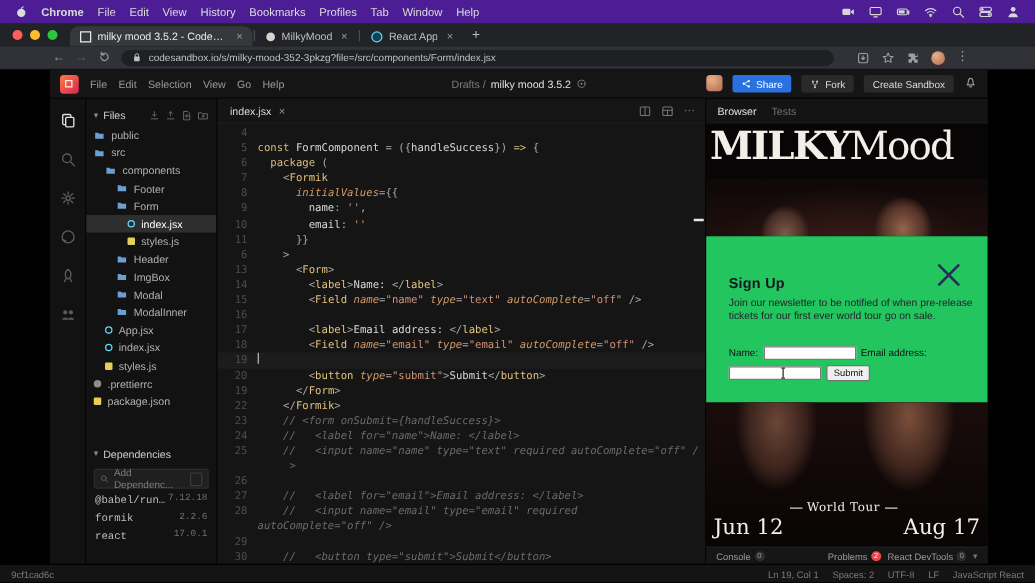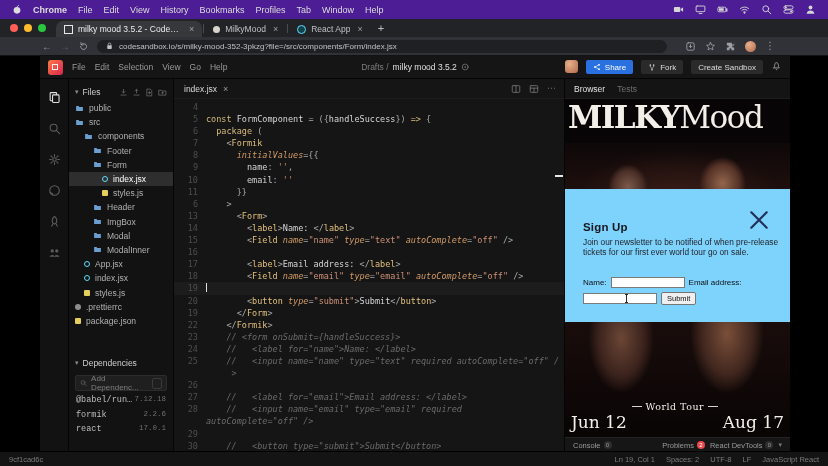--- a/index.html
+++ b/index.html
@@ -138,21 +138,21 @@
   #preview{flex:1;min-height:0;display:flex;flex-direction:column;background:#0b0808;position:relative;}
   #pv-brand{height:44px;flex:none;background:#070505;display:flex;align-items:flex-start;
             padding-left:3px;font-family:"DejaVu Serif",serif;color:#f2efe9;
             font-size:31px;letter-spacing:-1.5px;white-space:nowrap;overflow:hidden;}
   #pv-brand .bold{font-weight:bold;} #pv-brand .light{font-weight:normal;}
   #pv-photo-top{height:46px;flex:none;background:
      radial-gradient(ellipse 26px 30px at 28% 96%,#7d5a4a 0%,#4a2f27 55%,rgba(0,0,0,0) 76%),
      radial-gradient(ellipse 30px 34px at 70% 88%,#93664e 0%,#553327 55%,rgba(0,0,0,0) 78%),
      radial-gradient(ellipse 130px 60px at 50% 120%,#3a1d18 0%,rgba(0,0,0,0) 80%),
      linear-gradient(180deg,#0e0808,#1d0f0d);}
-  #pv-modal{height:133px;flex:none;background:#7dd3fc;position:relative;
+  #pv-modal{height:133px;flex:none;background:#22c55e;position:relative;
             padding:0 18px;box-sizing:border-box;color:#17171f;}
   #pv-close{position:absolute;right:20px;top:20px;color:#223058;}
   #pv-modal h2{margin:0;position:absolute;left:18px;top:32px;font-size:11.5px;
                font-weight:bold;letter-spacing:.2px;}
   #pv-body{position:absolute;left:18px;top:49px;width:197px;font-size:8.3px;
            line-height:9.8px;color:#23232b;}
   #pv-form1{position:absolute;left:18px;top:88px;display:flex;align-items:center;gap:4px;
             font-size:8px;color:#101016;}
   #pv-form2{position:absolute;left:18px;top:103px;display:flex;align-items:center;gap:4px;}
   .pv-input{width:72px;height:9px;border:1px solid #7a7a7a;background:#fff;position:relative;}

